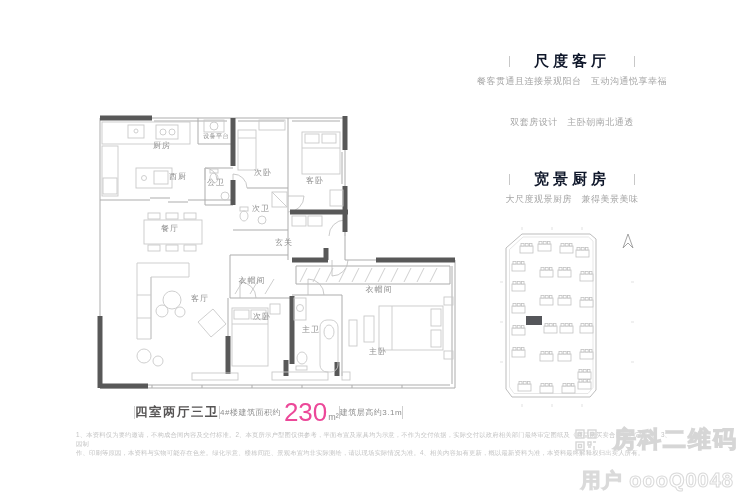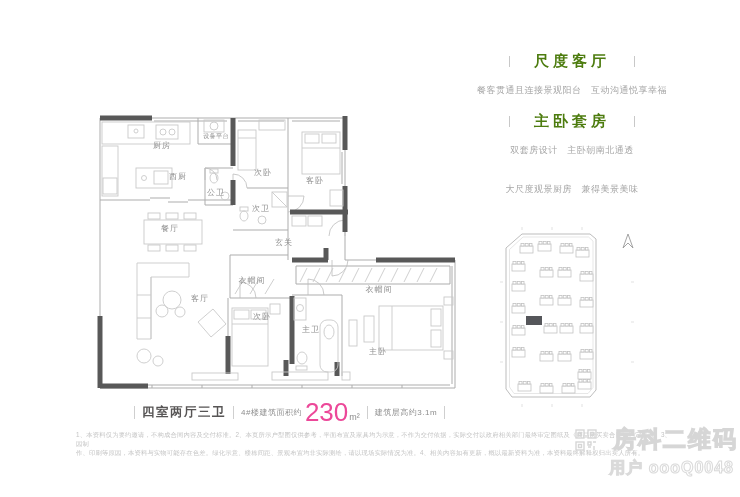--- a/index.html
+++ b/index.html
@@ -10,44 +10,44 @@
   .plan{position:absolute;left:92px;top:108px;width:372px;height:288px;}
   .plan svg{position:absolute;left:0;top:0;}
   .room-label{position:absolute;transform:translate(-50%,-50%);font-size:8px;color:#8f8f8f;
               letter-spacing:1px;white-space:nowrap;}
   .room-label.tiny{font-size:10px;transform:translate(-50%,-50%) scale(0.62);letter-spacing:0.5px;}
 
   
   .feature{position:absolute;left:468px;width:208px;text-align:center;}
   .f-row{display:flex;align-items:center;justify-content:center;gap:24px;}
   .vbar{width:1px;height:11px;background:#c8c8c8;}
-  .f-title{font-size:15px;color:#4d7c0f;font-weight:600;letter-spacing:4px;}
-  .f-sub{margin-top:13px;font-size:9px;color:#a6a6a6;letter-spacing:0.5px;white-space:nowrap;}
+  .f-title{font-size:15px;color:#0f172a;font-weight:600;letter-spacing:4px;}
+  .f-sub{margin-top:4px;font-size:9px;color:#a6a6a6;letter-spacing:0.5px;white-space:nowrap;}
 
   
   .siteplan{position:absolute;left:492px;top:222px;width:150px;height:190px;}
 
   
-  .caption{position:absolute;left:134px;top:398px;height:28px;display:flex;align-items:center;gap:7px;}
+  .caption{position:absolute;left:134px;top:398px;height:28px;display:flex;align-items:center;}
   .cbar{width:1px;height:13px;background:#cfcfcf;}
   .ctype{font-size:12.5px;letter-spacing:1.5px;font-weight:600;color:#575555;white-space:nowrap;}
   .cgroup{display:flex;align-items:center;}
   .cprefix{font-size:8px;color:#8d8d8d;letter-spacing:0.5px;white-space:nowrap;}
   .cbig{font-size:26px;color:#ec4899;font-weight:400;line-height:26px;margin:0 1px 0 3px;}
   .cunit{font-size:9px;color:#8d8d8d;align-self:flex-end;padding-bottom:3px;}
 
   
   .disclaimer{position:absolute;left:76px;top:431px;width:950px;transform:scale(0.63);
               transform-origin:0 0;font-size:10px;line-height:14px;color:#c4c4c4;letter-spacing:0.3px;}
 
   
   .watermark{position:absolute;right:2px;top:424px;text-align:right;color:#ffffff;font-weight:700;}
   .wm-row1{display:flex;align-items:center;justify-content:flex-end;gap:16px;font-size:23px;
            letter-spacing:2px;-webkit-text-stroke:1.2px #d6d6d6;text-shadow:0 0 1px #e2e2e2;}
-  .wm-row2{margin-top:3px;font-size:16px;letter-spacing:1px;-webkit-text-stroke:1px #dadada;
+  .wm-row2{margin-top:12px;font-size:20px;letter-spacing:1px;-webkit-text-stroke:1px #dadada;
            text-shadow:0 0 1px #e2e2e2;padding-right:4px;}
 </style>
 </head>
 <body>
 
 <div class="page">
 
   <div class="plan">
     <svg width="372" height="288" viewBox="0 0 372 288">
 
@@ -168,21 +168,21 @@
         <rect x="272" y="208" width="10" height="26"></rect>
           <rect x="257" y="212" width="8" height="26"></rect>
         <rect x="180" y="264" width="56" height="8"></rect>
           <rect x="250" y="264" width="8" height="8"></rect>
       </g>
     </svg>
 
     <div class="room-label tiny" style="left:124px;top:28px">设备平台</div>
     <div class="room-label" style="left:70px;top:37px">厨房</div>
     <div class="room-label" style="left:86px;top:68px">西厨</div>
-    <div class="room-label" style="left:124px;top:84px">公卫</div>
+    <div class="room-label" style="left:124px;top:74px">公卫</div>
     <div class="room-label" style="left:171px;top:64px">次卧</div>
     <div class="room-label" style="left:223px;top:72px">客卧</div>
     <div class="room-label" style="left:169px;top:100px">次卫</div>
     <div class="room-label" style="left:78px;top:120px">餐厅</div>
     <div class="room-label" style="left:192px;top:134px">玄关</div>
     <div class="room-label" style="left:108px;top:190px">客厅</div>
     <div class="room-label" style="left:160px;top:172px">衣帽间</div>
     <div class="room-label" style="left:170px;top:208px">次卧</div>
     <div class="room-label" style="left:219px;top:221px">主卫</div>
     <div class="room-label" style="left:287px;top:181px">衣帽间</div>
@@ -192,29 +192,29 @@
   <div class="feature" style="top:52px">
     <div class="f-row">
       <span class="vbar"></span>
       <span class="f-title">尺度客厅</span>
       <span class="vbar"></span>
     </div>
     <div class="f-sub">餐客贯通且连接景观阳台　互动沟通悦享幸福</div>
   </div>
 
   <div class="feature" style="top:112px">
+    <div class="f-sub">双套房设计　主卧朝南北通透</div>
+  </div>
+
+  <div class="feature" style="top:170px">
     <div class="f-row">
       <span class="vbar"></span>
-      <span class="f-title">主卧套房</span>
+      <span class="f-title">宽景厨房</span>
       <span class="vbar"></span>
     </div>
-    <div class="f-sub">双套房设计　主卧朝南北通透</div>
-  </div>
-
-  <div class="feature" style="top:170px">
     <div class="f-sub">大尺度观景厨房　兼得美景美味</div>
   </div>
 
   <div class="siteplan">
     <svg width="150" height="190" viewBox="0 0 150 190">
       <defs>
         <g id="bld" stroke="#c2c2c2" fill="#ffffff" stroke-width="0.8">
           <rect x="0" y="0" width="13" height="7"></rect>
           <rect x="1" y="-2.5" width="3" height="2.5"></rect>
             <rect x="5.2" y="-2.5" width="3" height="2.5"></rect>

